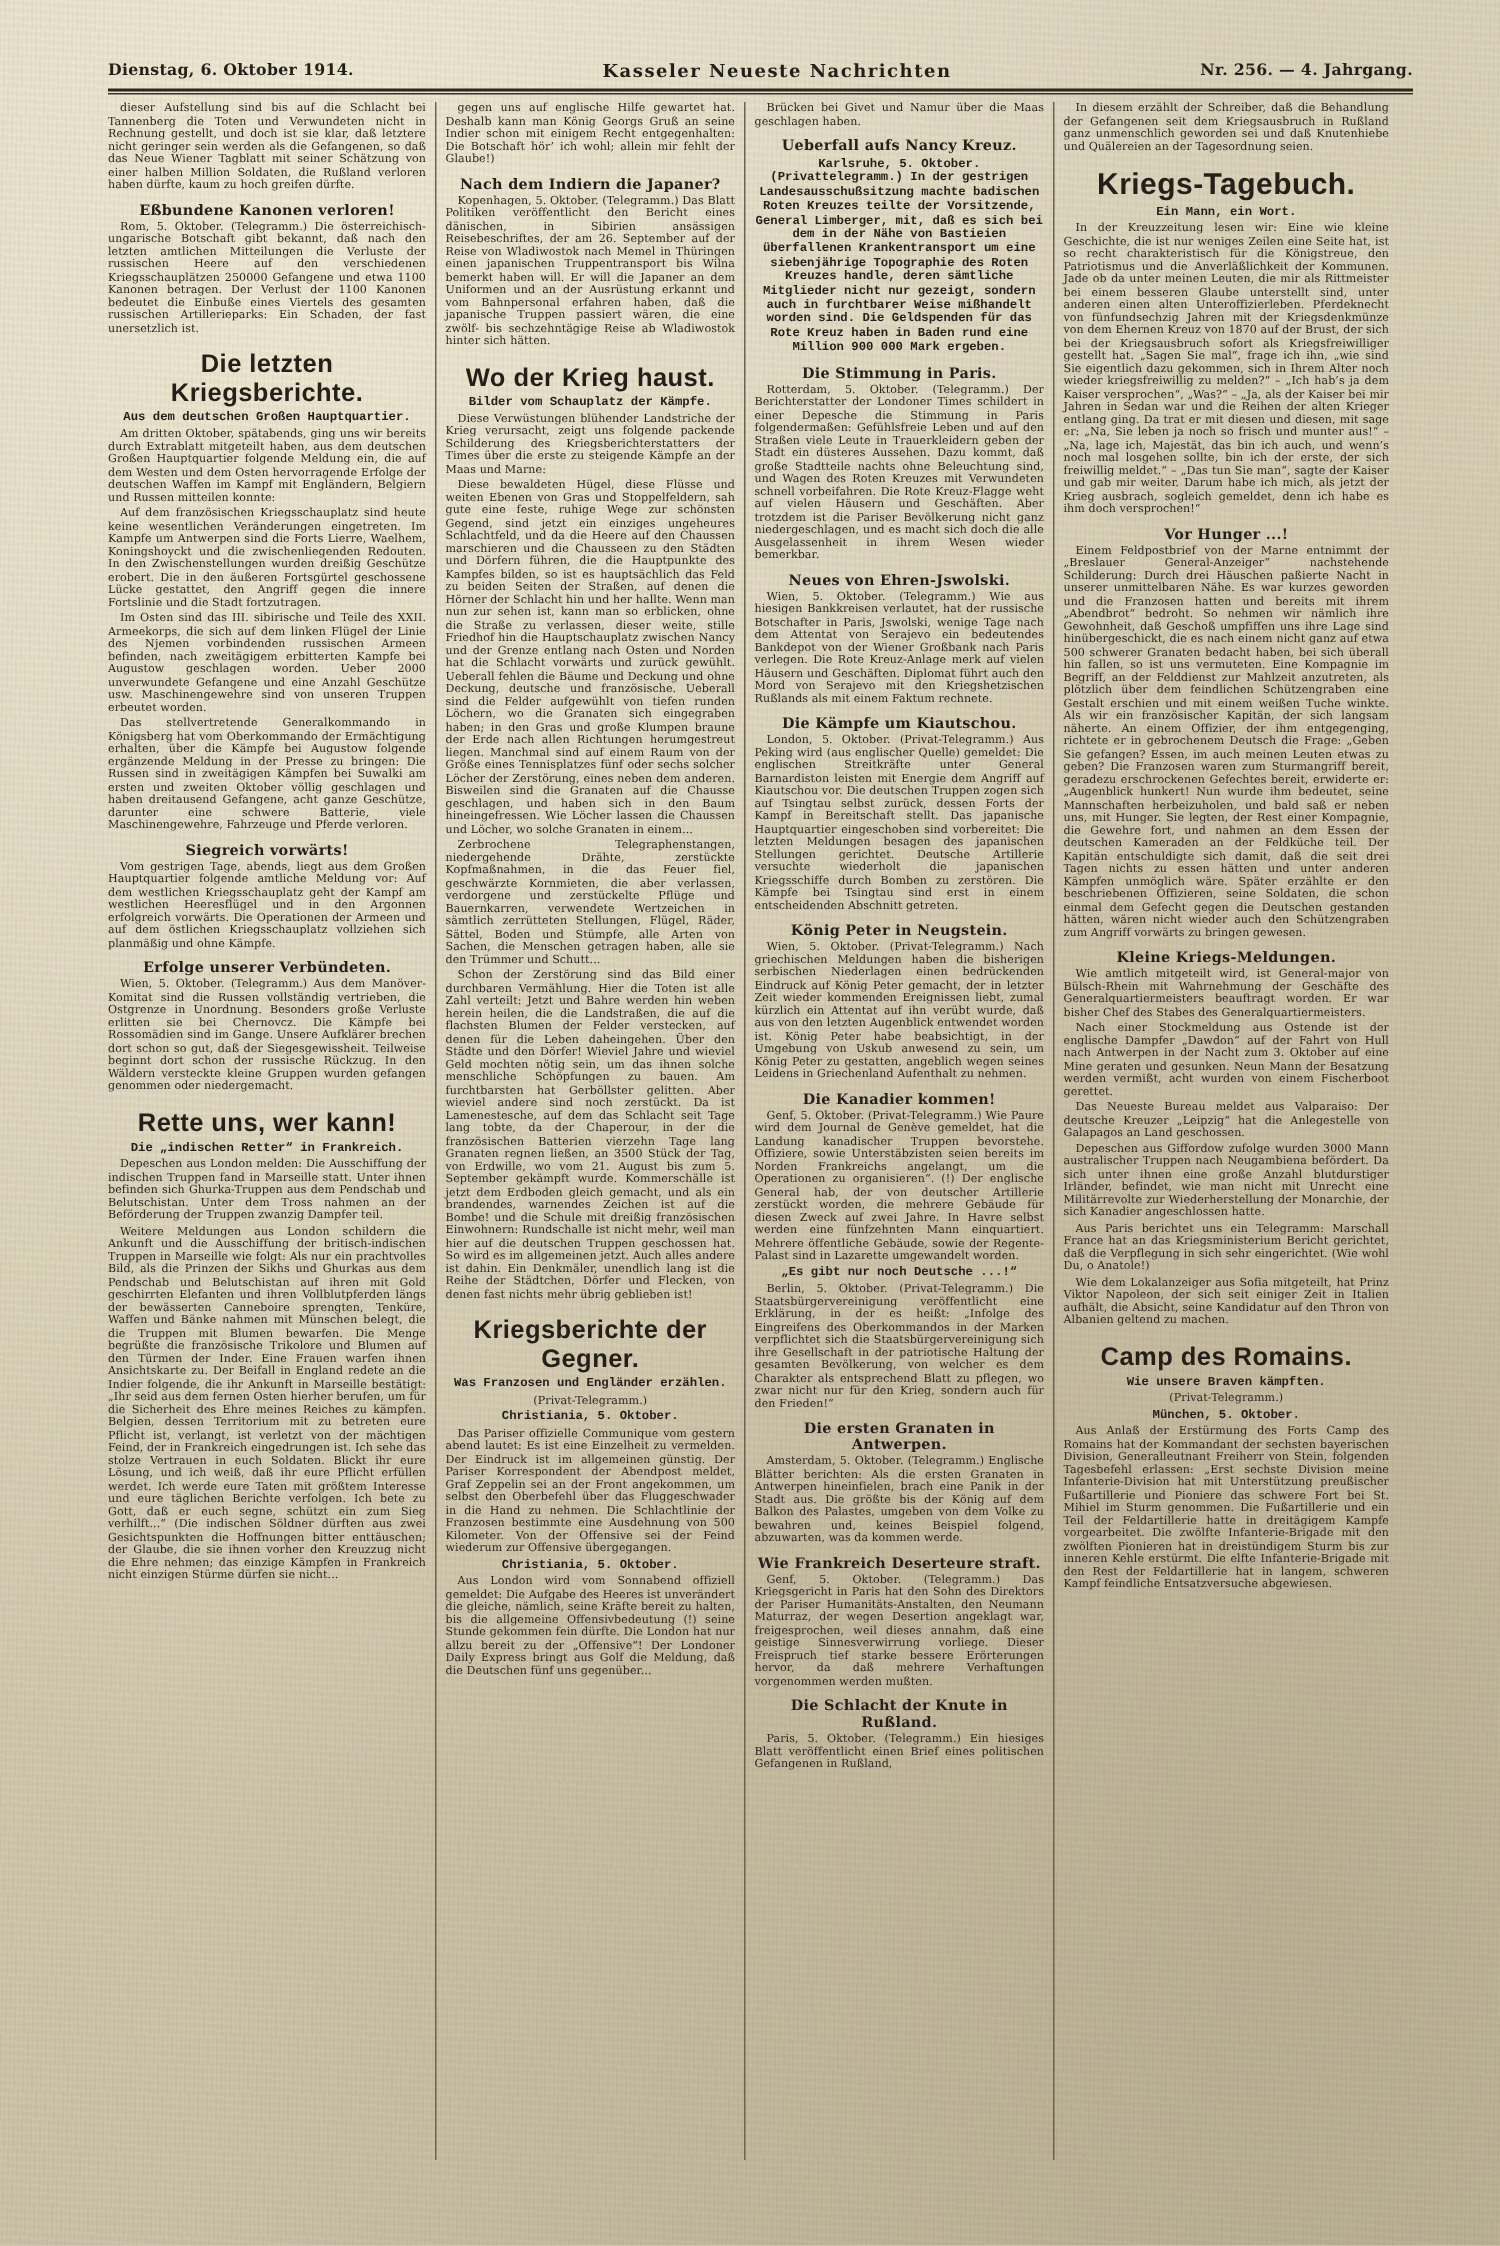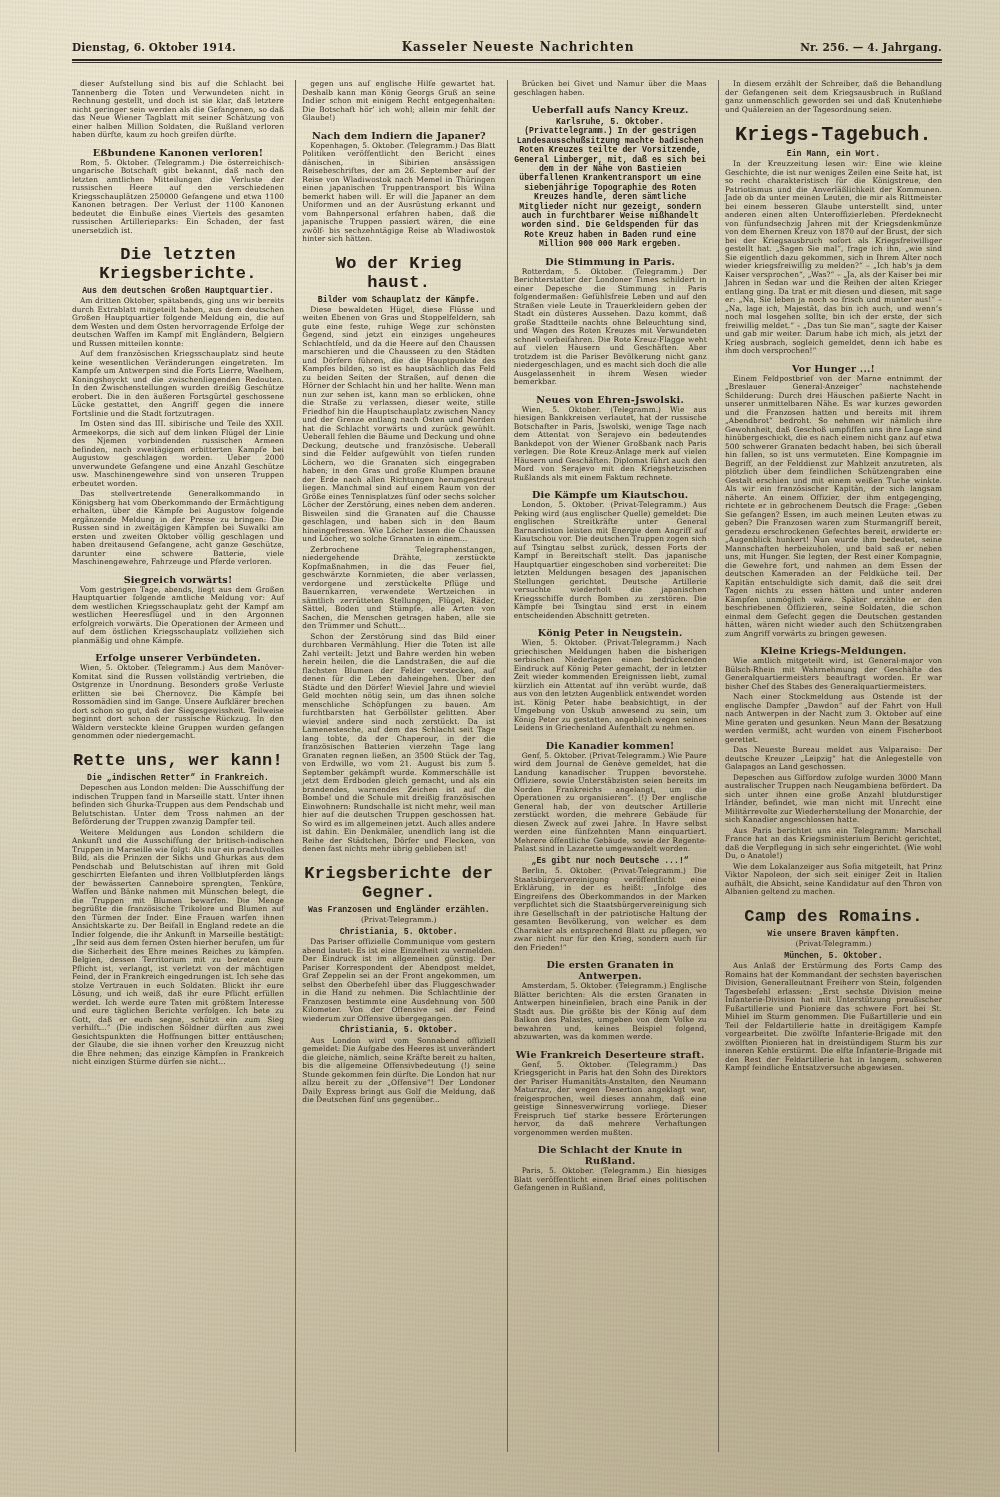--- a/index.html
+++ b/index.html
@@ -26,32 +26,32 @@
   .sheet{position:absolute;left:72px;top:40px;width:870px;height:1420px;}
 
   
   .masthead{display:flex;align-items:center;justify-content:space-between;
     font-family:"DejaVu Serif", serif;font-weight:bold;font-size:10.5px;letter-spacing:0.2px;
     padding-bottom:3px;}
   .masthead .mid{font-size:12px;letter-spacing:1px;}
   .rule{height:2px;background:#2b261f;margin:2px 0 0 0;}
   .rule.thin{height:1px;background:#3a332a;margin-top:1px;}
 
-  .cols{display:flex;gap:0;margin-top:17px;height:1372px;justify-content:space-between;}
+  .cols{display:flex;gap:0;margin-top:5px;height:1372px;}
   .col{width:206px;padding:0 6px;box-sizing:border-box;}
   .col + .col{border-left:1px solid #6b6454;}
   .col:nth-child(1){width:218px;padding-left:0;}
   .col:nth-child(4){width:224px;padding-right:0;}
 
   p{margin:0 0 2px 0;font-size:7.4px;line-height:8.5px;text-align:justify;
     hyphens:auto;-webkit-hyphens:auto;letter-spacing:0.05px;}
   .ind{text-indent:8px;}
 
   h2.fr{
-    font-family:Liberation Mono, monospace;font-weight:bold;
+    font-family:Liberation Sans, sans-serif;font-weight:bold;
     text-align:center;font-size:17px;line-height:19px;margin:10px 0 2px;
     letter-spacing:0.3px;
   }
   h2.fr.big{font-size:20px;line-height:22px;}
   h3.hd{
     text-align:center;font-weight:bold;font-size:9.6px;line-height:11px;
     margin:7px 0 1px;letter-spacing:0.2px;
   }
   h4.sub{
     text-align:center;font-weight:bold;font-size:8.2px;line-height:9.4px;
@@ -97,20 +97,21 @@
           <p class="ind">Depeschen aus London melden: Die Ausschiffung der indischen Truppen fand in Marseille statt. Unter ihnen befinden sich Ghurka-Truppen aus dem Pendschab und Belutschistan. Unter dem Tross nahmen an der Beförderung der Truppen zwanzig Dampfer teil.</p>
           <p class="ind">Weitere Meldungen aus London schildern die Ankunft und die Ausschiffung der britisch-indischen Truppen in Marseille wie folgt: Als nur ein prachtvolles Bild, als die Prinzen der Sikhs und Ghurkas aus dem Pendschab und Belutschistan auf ihren mit Gold geschirrten Elefanten und ihren Vollblutpferden längs der bewässerten Canneboire sprengten, Tenküre, Waffen und Bänke nahmen mit Münschen belegt, die die Truppen mit Blumen bewarfen. Die Menge begrüßte die französische Trikolore und Blumen auf den Türmen der Inder. Eine Frauen warfen ihnen Ansichtskarte zu. Der Beifall in England redete an die Indier folgende, die ihr Ankunft in Marseille bestätigt: „Ihr seid aus dem fernen Osten hierher berufen, um für die Sicherheit des Ehre meines Reiches zu kämpfen. Belgien, dessen Territorium mit zu betreten eure Pflicht ist, verlangt, ist verletzt von der mächtigen Feind, der in Frankreich eingedrungen ist. Ich sehe das stolze Vertrauen in euch Soldaten. Blickt ihr eure Lösung, und ich weiß, daß ihr eure Pflicht erfüllen werdet. Ich werde eure Taten mit größtem Interesse und eure täglichen Berichte verfolgen. Ich bete zu Gott, daß er euch segne, schützt ein zum Sieg verhilft...“ (Die indischen Söldner dürften aus zwei Gesichtspunkten die Hoffnungen bitter enttäuschen; der Glaube, die sie ihnen vorher den Kreuzzug nicht die Ehre nehmen; das einzige Kämpfen in Frankreich nicht einzigen Stürme dürfen sie nicht...</p>
         </div>
         <div class="col">
           <p class="ind">gegen uns auf englische Hilfe gewartet hat. Deshalb kann man König Georgs Gruß an seine Indier schon mit einigem Recht entgegenhalten: Die Botschaft hör’ ich wohl; allein mir fehlt der Glaube!)</p>
           <h3 class="hd">Nach dem Indiern die Japaner?</h3>
           <p class="ind">Kopenhagen, 5. Oktober. (Telegramm.) Das Blatt Politiken veröffentlicht den Bericht eines dänischen, in Sibirien ansässigen Reisebeschriftes, der am 26. September auf der Reise von Wladiwostok nach Memel in Thüringen einen japanischen Truppentransport bis Wilna bemerkt haben will. Er will die Japaner an dem Uniformen und an der Ausrüstung erkannt und vom Bahnpersonal erfahren haben, daß die japanische Truppen passiert wären, die eine zwölf- bis sechzehntägige Reise ab Wladiwostok hinter sich hätten.</p>
           <h2 class="fr">Wo der Krieg haust.</h2>
           <div class="stars"></div>
           <h4 class="sub">Bilder vom Schauplatz der Kämpfe.</h4>
+          <p class="ind">Diese Verwüstungen blühender Landstriche der Krieg verursacht, zeigt uns folgende packende Schilderung des Kriegsberichterstatters der Times über die erste zu steigende Kämpfe an der Maas und Marne:</p>
           <p class="ind">Diese bewaldeten Hügel, diese Flüsse und weiten Ebenen von Gras und Stoppelfeldern, sah gute eine feste, ruhige Wege zur schönsten Gegend, sind jetzt ein einziges ungeheures Schlachtfeld, und da die Heere auf den Chaussen marschieren und die Chausseen zu den Städten und Dörfern führen, die die Hauptpunkte des Kampfes bilden, so ist es hauptsächlich das Feld zu beiden Seiten der Straßen, auf denen die Hörner der Schlacht hin und her hallte. Wenn man nun zur sehen ist, kann man so erblicken, ohne die Straße zu verlassen, dieser weite, stille Friedhof hin die Hauptschauplatz zwischen Nancy und der Grenze entlang nach Osten und Norden hat die Schlacht vorwärts und zurück gewühlt. Ueberall fehlen die Bäume und Deckung und ohne Deckung, deutsche und französische. Ueberall sind die Felder aufgewühlt von tiefen runden Löchern, wo die Granaten sich eingegraben haben; in den Gras und große Klumpen braune der Erde nach allen Richtungen herumgestreut liegen. Manchmal sind auf einem Raum von der Größe eines Tennisplatzes fünf oder sechs solcher Löcher der Zerstörung, eines neben dem anderen. Bisweilen sind die Granaten auf die Chausse geschlagen, und haben sich in den Baum hineingefressen. Wie Löcher lassen die Chaussen und Löcher, wo solche Granaten in einem...</p>
           <p class="ind">Zerbrochene Telegraphenstangen, niedergehende Drähte, zerstückte Kopfmaßnahmen, in die das Feuer fiel, geschwärzte Kornmieten, die aber verlassen, verdorgene und zerstückelte Pflüge und Bauernkarren, verwendete Wertzeichen in sämtlich zerrütteten Stellungen, Flügel, Räder, Sättel, Boden und Stümpfe, alle Arten von Sachen, die Menschen getragen haben, alle sie den Trümmer und Schutt...</p>
           <p class="ind">Schon der Zerstörung sind das Bild einer durchbaren Vermählung. Hier die Toten ist alle Zahl verteilt: Jetzt und Bahre werden hin weben herein heilen, die die Landstraßen, die auf die flachsten Blumen der Felder verstecken, auf denen für die Leben daheingehen. Über den Städte und den Dörfer! Wieviel Jahre und wieviel Geld mochten nötig sein, um das ihnen solche menschliche Schöpfungen zu bauen. Am furchtbarsten hat Gerböllster gelitten. Aber wieviel andere sind noch zerstückt. Da ist Lamenestesche, auf dem das Schlacht seit Tage lang tobte, da der Chaperour, in der die französischen Batterien vierzehn Tage lang Granaten regnen ließen, an 3500 Stück der Tag, von Erdwille, wo vom 21. August bis zum 5. September gekämpft wurde. Kommerschälle ist jetzt dem Erdboden gleich gemacht, und als ein brandendes, warnendes Zeichen ist auf die Bombe! und die Schule mit dreißig französischen Einwohnern: Rundschalle ist nicht mehr, weil man hier auf die deutschen Truppen geschossen hat. So wird es im allgemeinen jetzt. Auch alles andere ist dahin. Ein Denkmäler, unendlich lang ist die Reihe der Städtchen, Dörfer und Flecken, von denen fast nichts mehr übrig geblieben ist!</p>
           <h2 class="fr">Kriegsberichte der Gegner.</h2>
           <div class="stars"></div>
           <h4 class="sub">Was Franzosen und Engländer erzählen.</h4>
           <p class="cent">(Privat-Telegramm.)</p>
           <h4 class="sub">Christiania, 5. Oktober.</h4>
           <p class="ind">Das Pariser offizielle Communique vom gestern abend lautet: Es ist eine Einzelheit zu vermelden. Der Eindruck ist im allgemeinen günstig. Der Pariser Korrespondent der Abendpost meldet, Graf Zeppelin sei an der Front angekommen, um selbst den Oberbefehl über das Fluggeschwader in die Hand zu nehmen. Die Schlachtlinie der Franzosen bestimmte eine Ausdehnung von 500 Kilometer. Von der Offensive sei der Feind wiederum zur Offensive übergegangen.</p>
           <h4 class="sub">Christiania, 5. Oktober.</h4>

